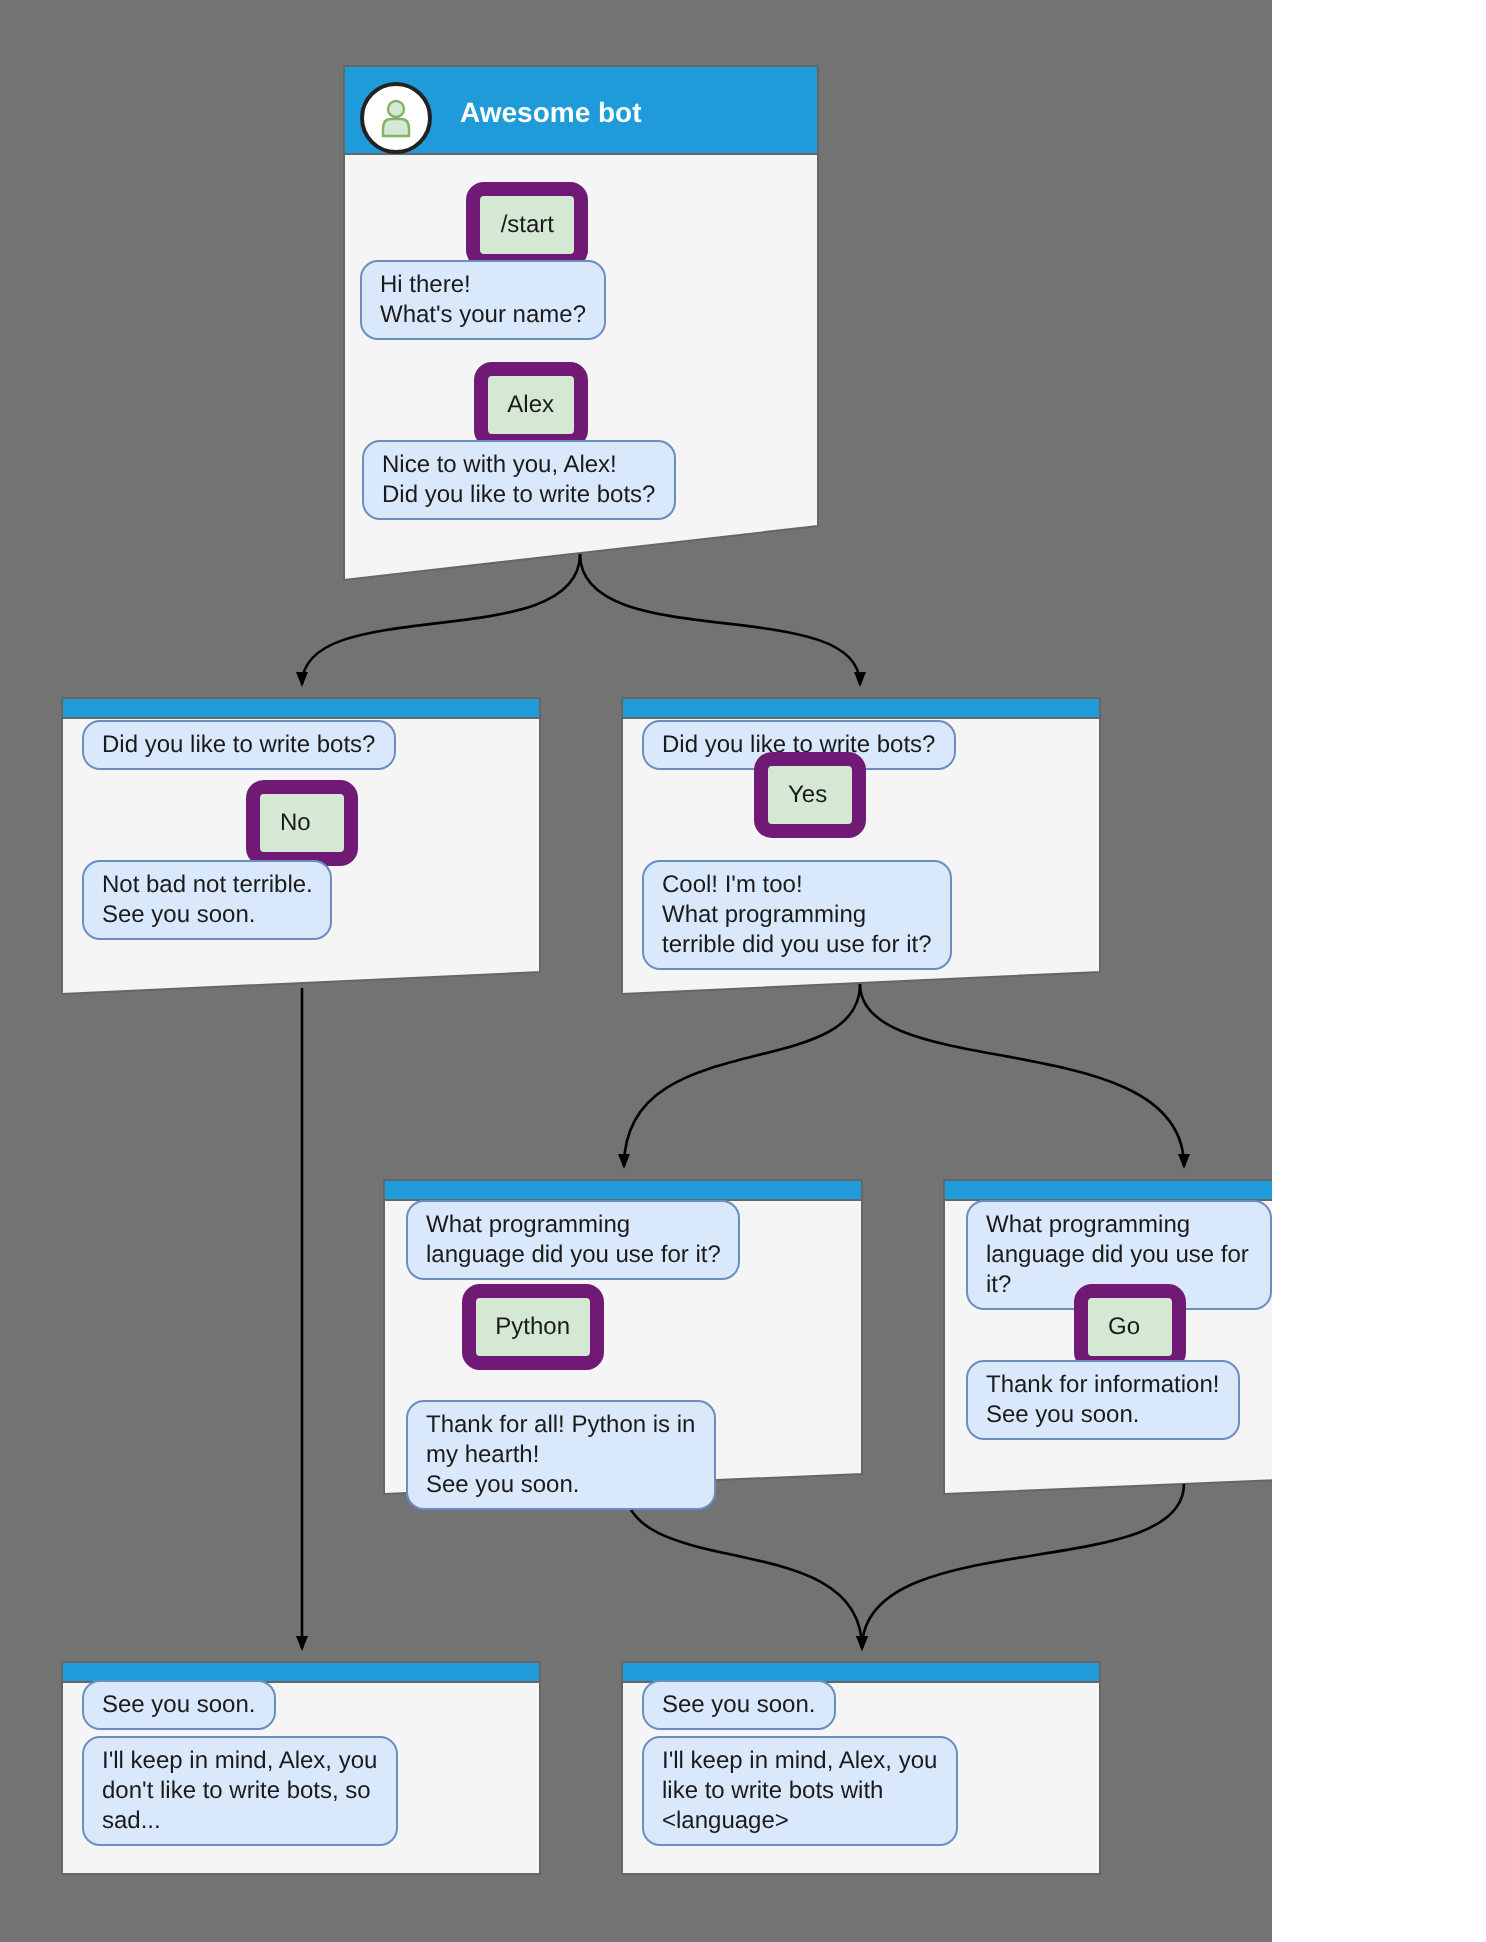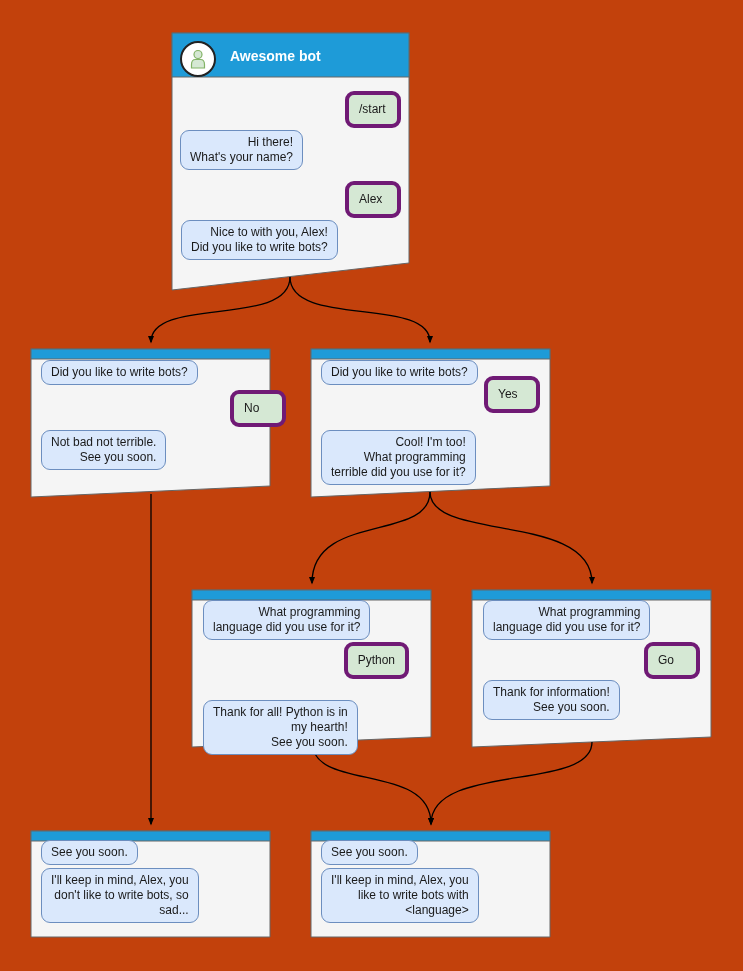--- a/index.html
+++ b/index.html
@@ -1,31 +1,31 @@
 <!DOCTYPE html>
 <html><head>
 <meta charset="utf-8">
 <style>
   html,body{margin:0;padding:0;background:#ffffff;}
   .canvas{
-    position:relative;width:743px;height:971px;background:#c2410c;overflow:hidden;
+    position:relative;width:636px;height:971px;background:#737373;overflow:hidden;
     font-family:"Liberation Sans",sans-serif;
   }
   .layer-svg{position:absolute;left:0;top:0;z-index:0;}
   .win-body{fill:#f5f5f5;stroke:#666666;stroke-width:1;}
   .win-header{fill:#1e9bd8;stroke:#666666;stroke-width:1;}
   .flow{fill:none;stroke:#000000;stroke-width:1.3;}
   .bubble{
     position:absolute;z-index:2;
     font-size:12px;line-height:15px;color:#1a1a1a;
     padding:4px 9px;border-radius:9px;white-space:pre-line;
   }
-  .bot{background:#dae8fc;border:1px solid #6c8ebf;text-align:right;}
+  .bot{background:#dae8fc;border:1px solid #6c8ebf;}
   .user{
-    background:#d5e8d4;border:4px solid #701a75;
+    background:#d5e8d4;border:7px solid #701a75;
     box-sizing:border-box;min-width:56px;padding:7px 10px;margin-left:23px;
   }
   .bot-title{
     position:absolute;z-index:2;left:230px;top:47px;
     color:#ffffff;font-size:14px;font-weight:bold;line-height:18px;
   }
   .avatar{
     position:absolute;z-index:2;left:180px;top:41px;width:36px;height:36px;
     background:#ffffff;border:2px solid #222222;border-radius:50%;
     box-sizing:border-box;display:flex;align-items:center;justify-content:center;

